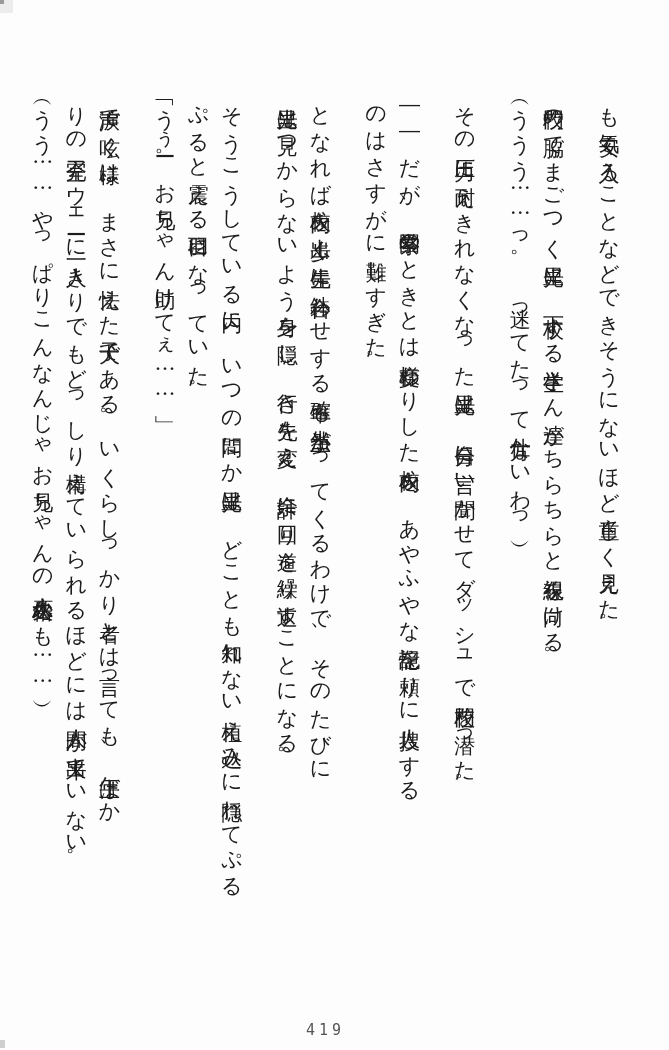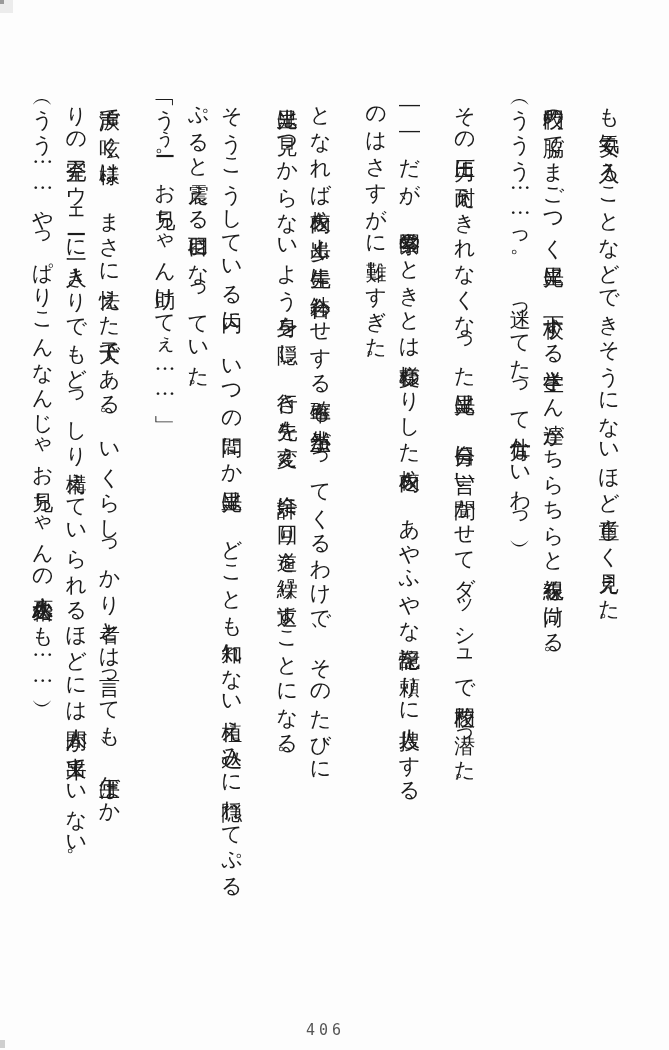--- a/index.html
+++ b/index.html
@@ -87,15 +87,15 @@
     <div class="col indent">そうこうしている内に、いつの間にか光里は、どことも知れない植え込みに隠れてぷる</div>
     <div class="col">ぷると震える羽目になっていた。</div>
     <div class="col">「うぅー。お兄ちゃん助けてぇ……」</div>
     <div class="col indent">涙声で呟く様は、まさに怯えた子犬である。いくらしっかり者とは言っても、年上ばか</div>
     <div class="col">りの完全アウェーに一人きりでもどっしり構えていられるほどには人間が出来ていない。</div>
     <div class="col">（うう……やっぱりこんなんじゃお兄ちゃんの恋人失格かも……）</div>
     <div class="col indent">完全な自業自得で立ち往生していると、余計に情けない気持ちになって自分に自信がな</div>
 
   </div>
 
-  <div class="page-number">406</div>
+  <div class="page-number">419</div>
 
 </div>
 
 </body></html>

